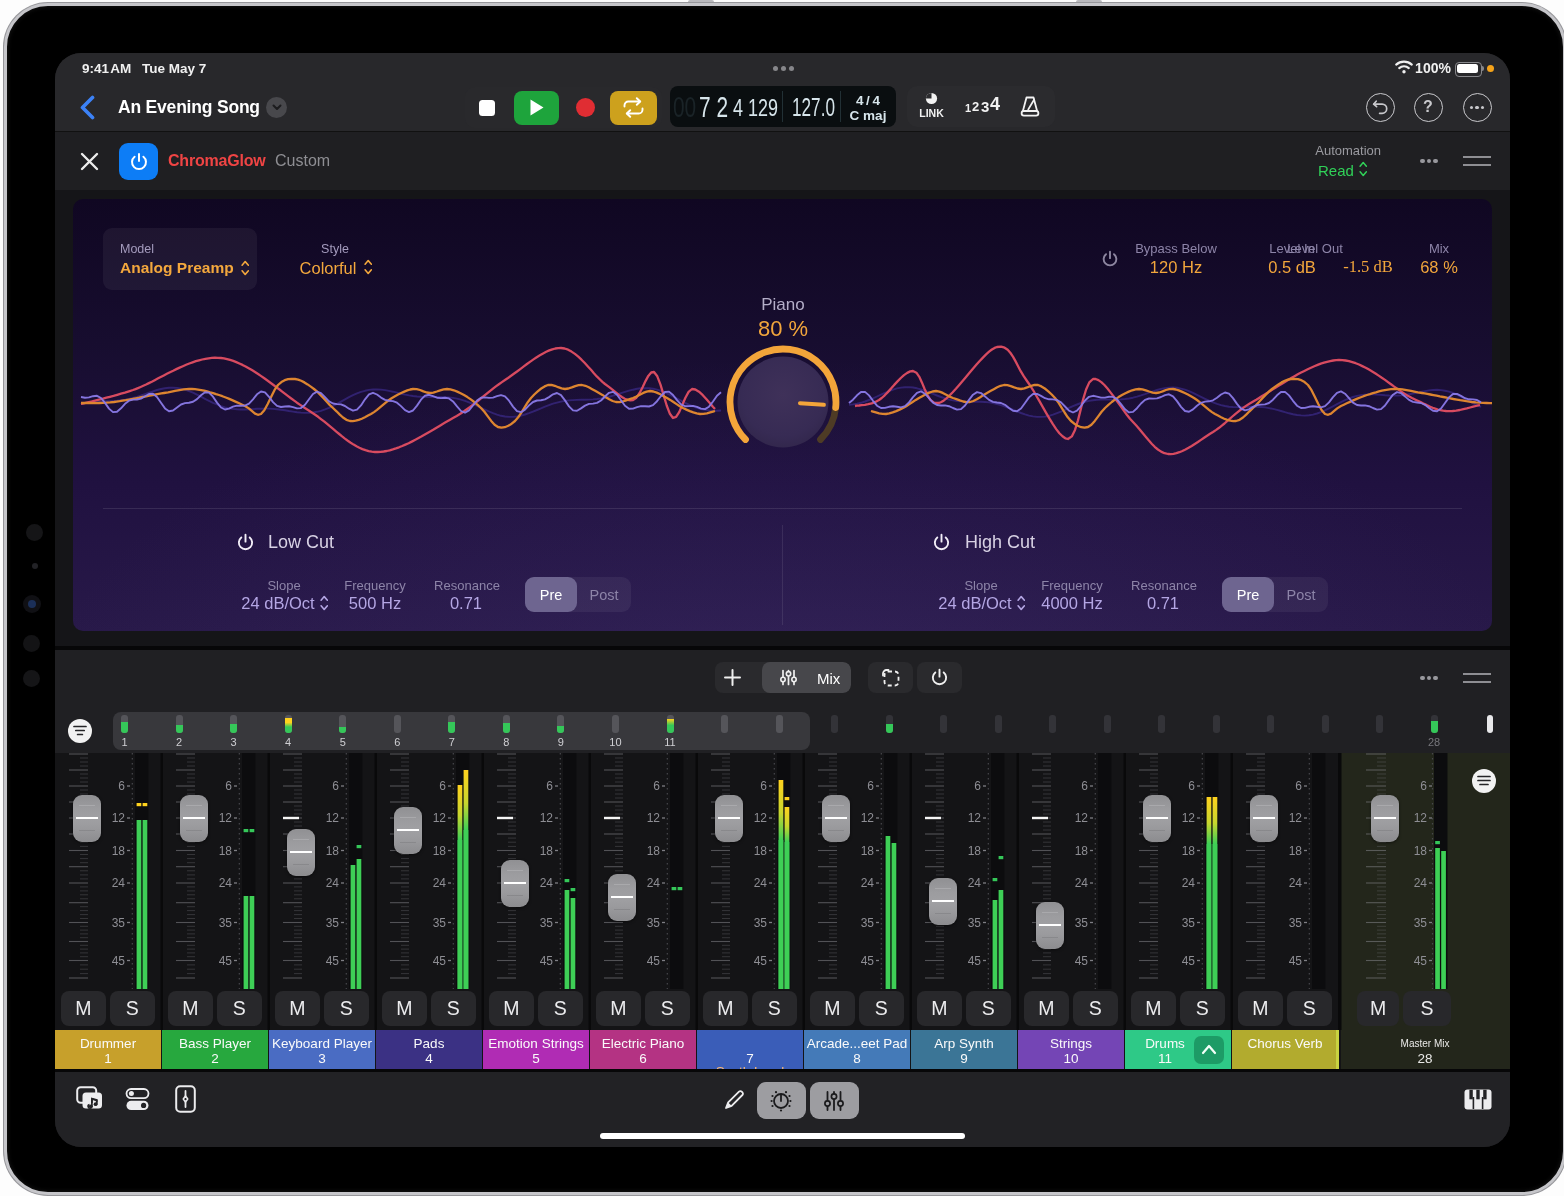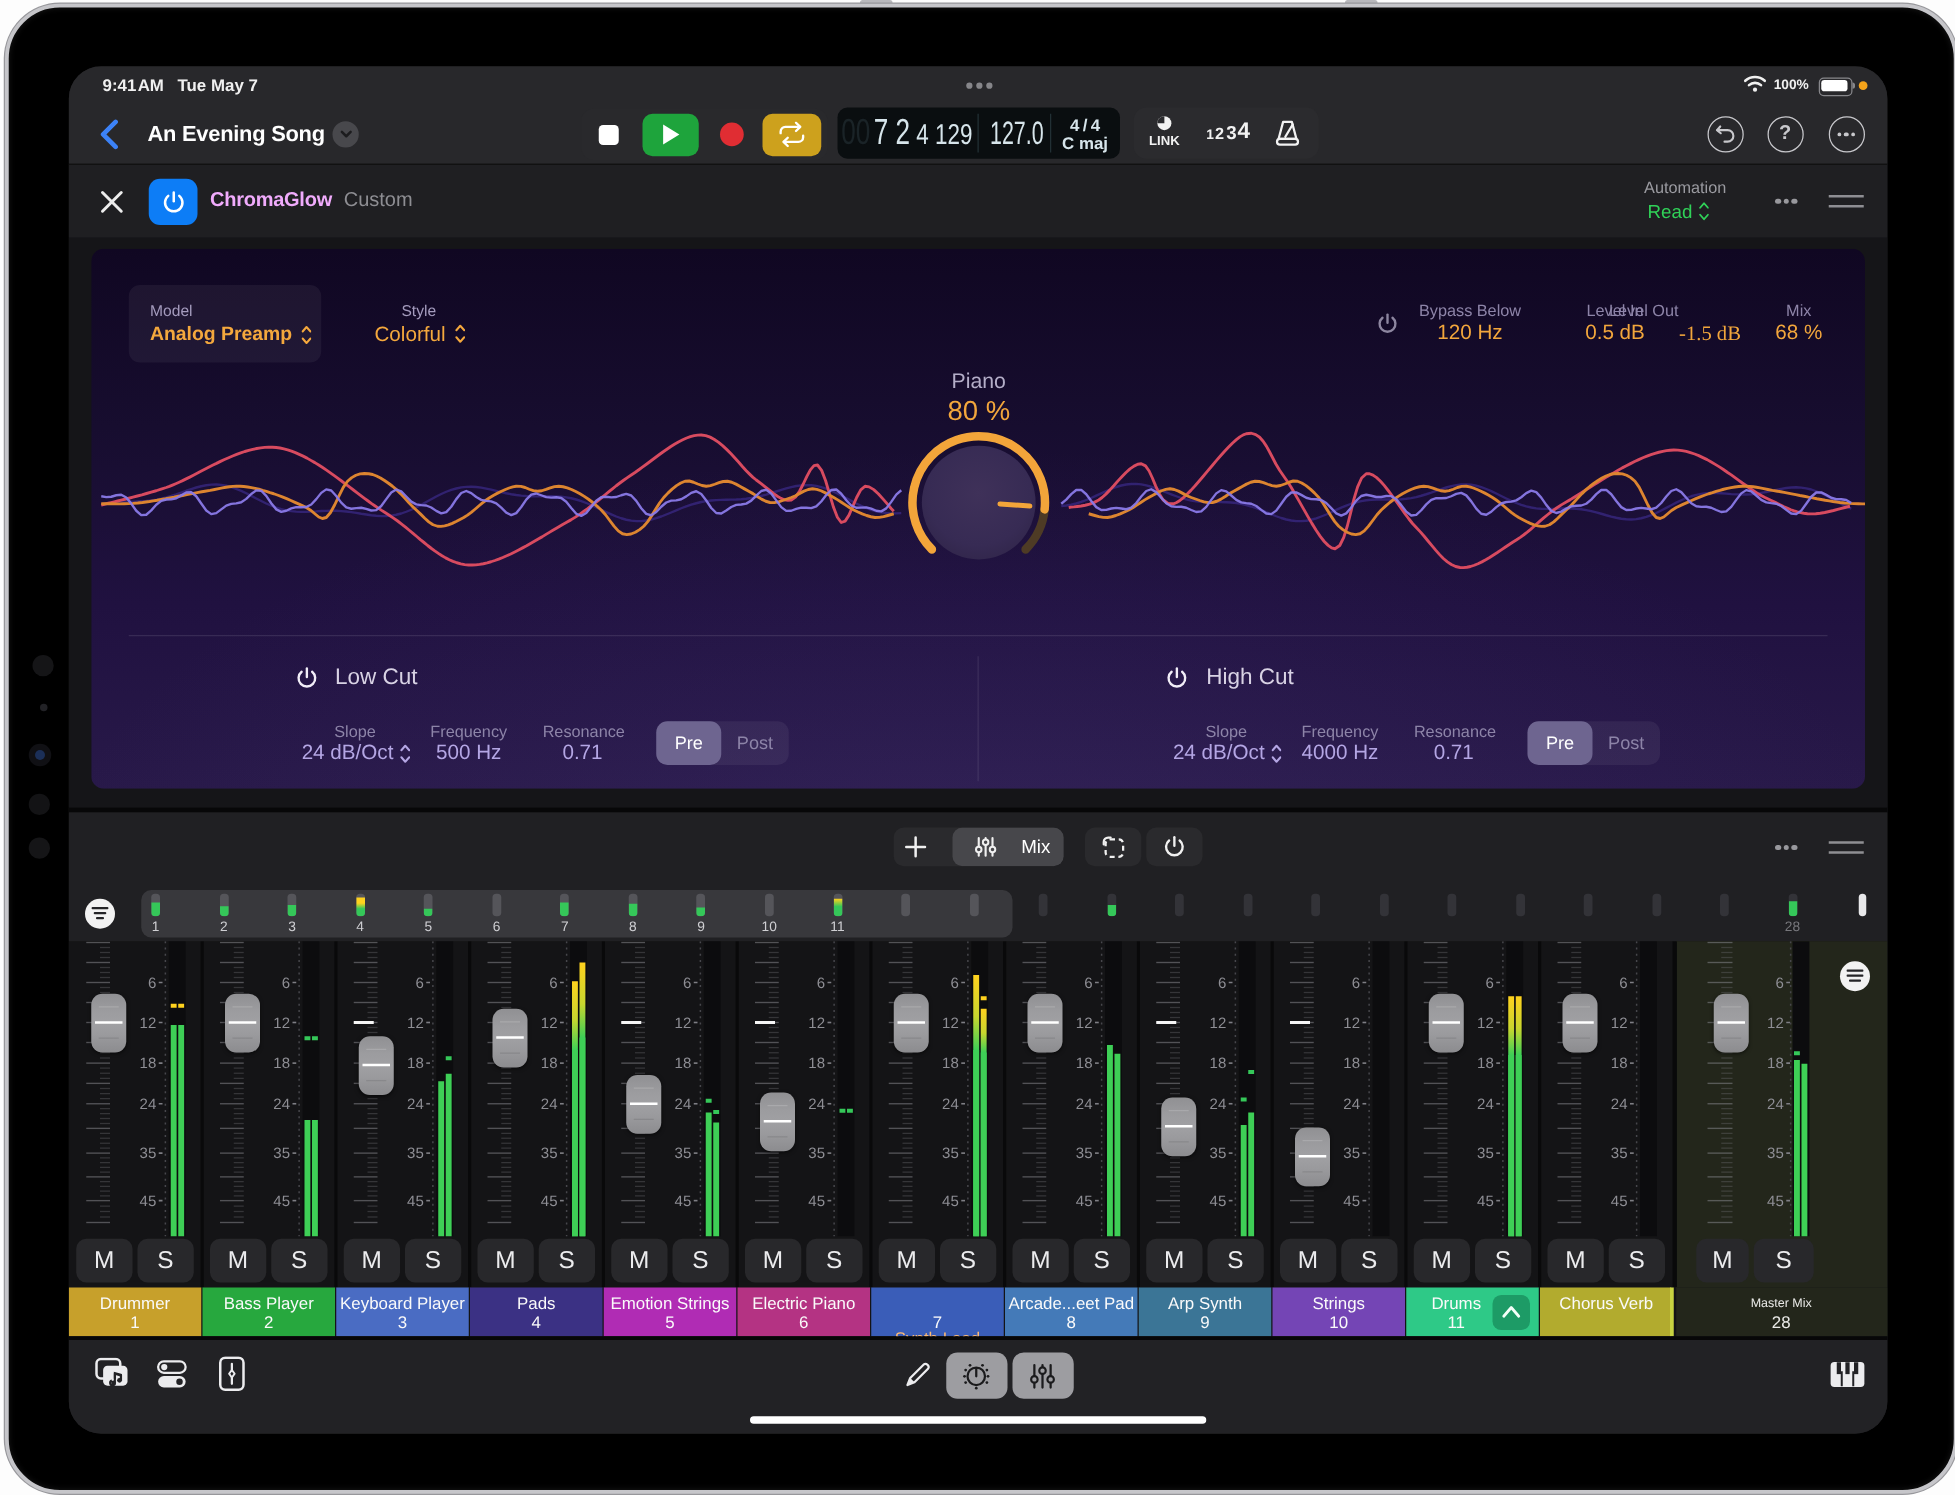--- a/index.html
+++ b/index.html
@@ -22,21 +22,21 @@
       <div style="position:absolute;font-size:13.5px;color:#f0f0f0;font-weight:600;white-space:nowrap;left:27px;top:15px;transform:translate(0,-50%);">9:41 AM</div>
       <div style="position:absolute;font-size:13.5px;color:#f0f0f0;font-weight:600;white-space:nowrap;left:87px;top:15px;transform:translate(0,-50%);">Tue May 7</div>
       <div style="position:absolute;left:718px;top:12.5px;width:5px;height:5px;border-radius:50%;background:#86868a"></div>
       <div style="position:absolute;left:726px;top:12.5px;width:5px;height:5px;border-radius:50%;background:#86868a"></div>
       <div style="position:absolute;left:734px;top:12.5px;width:5px;height:5px;border-radius:50%;background:#86868a"></div>
       <svg style="position:absolute;left:1340px;top:7px" width="18" height="14" viewBox="0 0 18 14">
 <path d="M1.2 4.6 A 11.6 11.6 0 0 1 16.8 4.6" stroke="#f0f0f0" stroke-width="2.1" fill="none" stroke-linecap="round"></path>
 <path d="M4.2 8.1 A 7.2 7.2 0 0 1 13.8 8.1" stroke="#f0f0f0" stroke-width="2.1" fill="none" stroke-linecap="round"></path>
 <circle cx="9" cy="11.7" r="1.7" fill="#f0f0f0"></circle>
       </svg>
-      <div style="position:absolute;font-size:11px;color:#f0f0f0;font-weight:600;white-space:nowrap;left:1378px;top:15px;transform:translate(-50%,-50%);">100%</div>
+      <div style="position:absolute;font-size:14px;color:#f0f0f0;font-weight:600;white-space:nowrap;left:1378px;top:15px;transform:translate(-50%,-50%);">100%</div>
       <div style="position:absolute;left:1400px;top:9px;width:25px;height:12.5px;border:1px solid #87878b;border-radius:4px"></div>
 <div style="position:absolute;left:1402px;top:11px;width:21px;height:8.5px;border-radius:2.5px;background:#fff"></div>
 <div style="position:absolute;left:1426.5px;top:13px;width:2px;height:4.5px;border-radius:0 2px 2px 0;background:#87878b"></div>
       <div style="position:absolute;left:1432px;top:11.5px;width:7px;height:7px;border-radius:50%;background:#f5a31a"></div>
       <svg style="position:absolute;left:23px;top:42px" width="19" height="25" viewBox="0 0 19 25">
 <path d="M14.5 2.5 L4.5 12.5 L14.5 22.5" stroke="#3c82f7" stroke-width="3.7" fill="none" stroke-linecap="round" stroke-linejoin="round"></path>
       </svg>
       <div style="position:absolute;font-size:17.5px;color:#ffffff;font-weight:700;white-space:nowrap;letter-spacing:-0.2px;left:63px;top:54px;transform:translate(0,-50%);">An Evening Song</div>
       <div style="position:absolute;left:211px;top:43.5px;width:21px;height:21px;border-radius:50%;background:#48484c"></div>
 <svg style="position:absolute;left:215.5px;top:48px" width="12" height="12" viewBox="0 0 12 12">
@@ -95,21 +95,21 @@
 <div style="position:absolute;left:1426.1px;top:52.5px;width:3.4px;height:3.4px;border-radius:50%;background:#c8c8cc"></div>
       <div style="position:absolute;left:0;top:78px;width:1455px;height:59px;background:#1f1f22;border-top:1px solid #111;box-sizing:border-box"></div>
       <svg style="position:absolute;left:24px;top:98px" width="21" height="21" viewBox="0 0 21 21">
 <path d="M3 3 L18 18 M18 3 L3 18" stroke="#ececec" stroke-width="2.4" stroke-linecap="round"></path>
       </svg>
       <div style="position:absolute;left:64px;top:90px;width:39px;height:37px;border-radius:9px;background:#0d7df6"></div>
       <svg style="position:absolute;left:72.5px;top:97.5px" width="22" height="22" viewBox="0 0 24 24">
         <path d="M12 3.2 V11" stroke="#fff" stroke-width="2.18" stroke-linecap="round" fill="none"></path>
         <path d="M7.2 6.2 A 7.6 7.6 0 1 0 16.8 6.2" stroke="#fff" stroke-width="2.18" stroke-linecap="round" fill="none"></path>
       </svg>
-      <div style="position:absolute;font-size:16px;color:#f0abfc;font-weight:700;white-space:nowrap;letter-spacing:-0.2px;left:113px;top:108px;transform:translate(0,-50%);">ChromaGlow</div>
+      <div style="position:absolute;font-size:16px;color:#ef4444;font-weight:700;white-space:nowrap;letter-spacing:-0.2px;left:113px;top:108px;transform:translate(0,-50%);">ChromaGlow</div>
       <div style="position:absolute;font-size:16px;color:#8e8e93;font-weight:400;white-space:nowrap;left:220px;top:108px;transform:translate(0,-50%);">Custom</div>
       <div style="position:absolute;font-size:13px;color:#9a9aa0;font-weight:400;white-space:nowrap;left:1326px;top:97px;transform:translate(-100%,-50%);">Automation</div>
       <div style="position:absolute;font-size:15px;color:#30d158;font-weight:400;white-space:nowrap;left:1263px;top:116.5px;transform:translate(0,-50%);">Read</div>
       <svg style="position:absolute;left:1304px;top:108px" width="8" height="16" viewBox="0 0 8 16">
         <path d="M1.1 5.2 L4.2 1.6 L7.4 5.2 M1.1 10.8 L4.2 14.4 L7.4 10.8" fill="none" stroke="#30d158" stroke-width="1.5" stroke-linecap="round" stroke-linejoin="round"></path>
       </svg>
       <div style="position:absolute;left:1365.4px;top:105.6px;width:4.8px;height:4.8px;border-radius:50%;background:#98989d"></div>
       <div style="position:absolute;left:1371.6px;top:105.6px;width:4.8px;height:4.8px;border-radius:50%;background:#98989d"></div>
       <div style="position:absolute;left:1377.8px;top:105.6px;width:4.8px;height:4.8px;border-radius:50%;background:#98989d"></div>
       <div style="position:absolute;left:1408px;top:103px;width:28px;height:1.8px;background:#8e8e93"></div>

